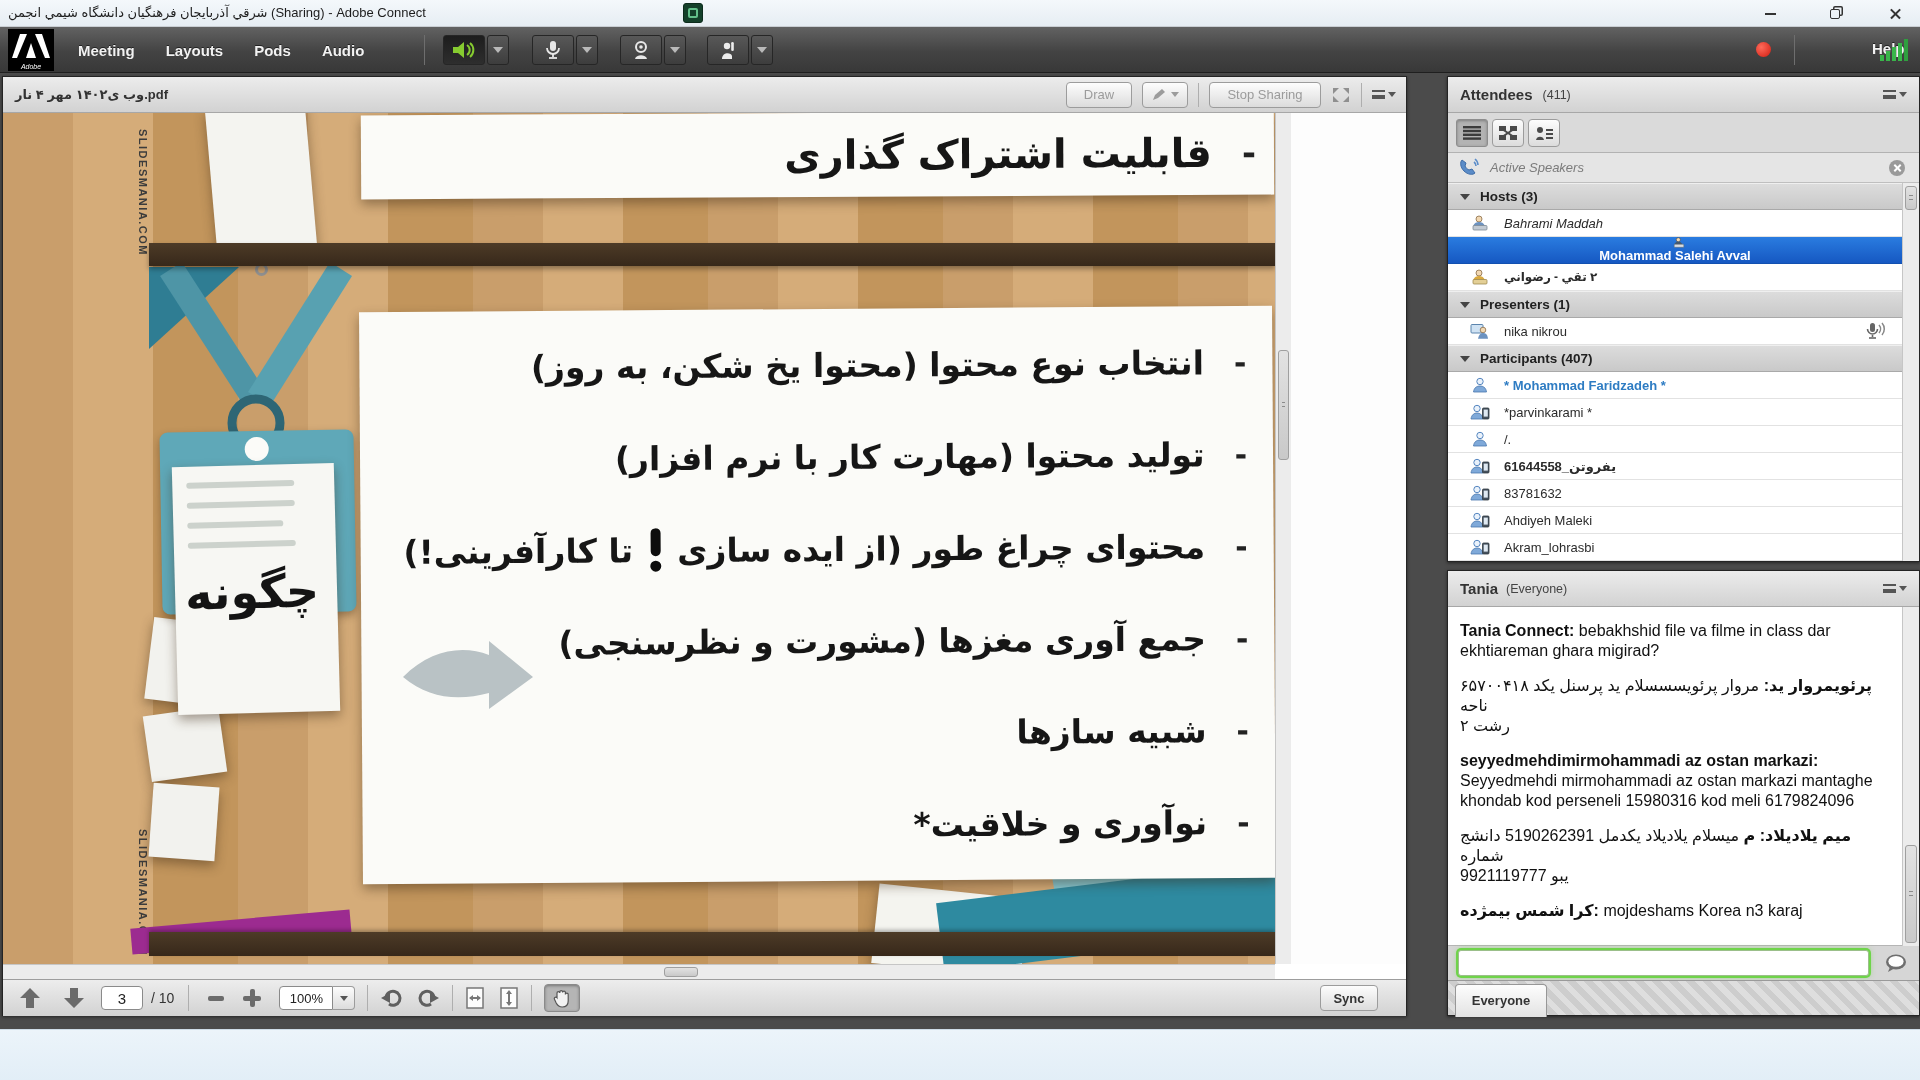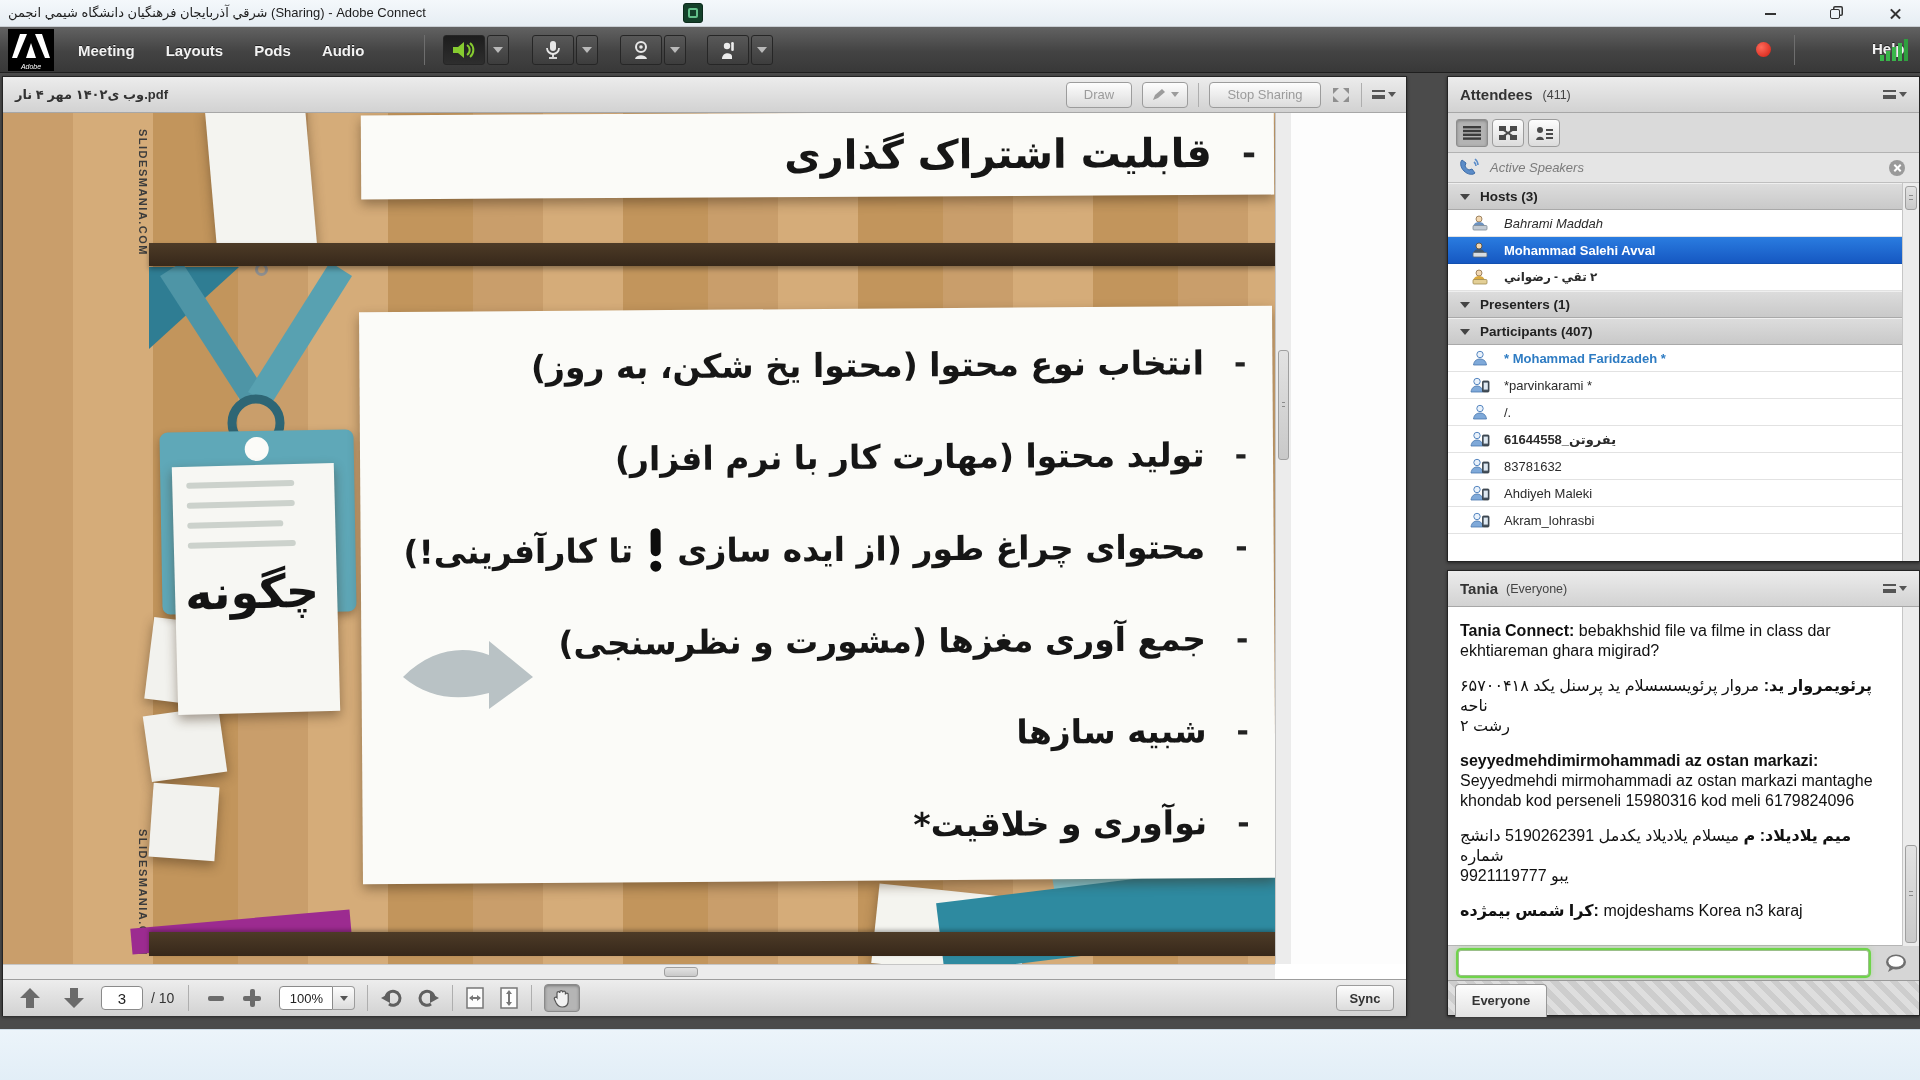--- a/index.html
+++ b/index.html
@@ -326,21 +326,21 @@
         <line x1="10" y1="6" x2="10" y2="18" stroke="#777" stroke-width="2"></line>
         <polygon points="10,4 7,8 13,8" fill="#777"></polygon>
           <polygon points="10,20 7,16 13,16" fill="#777"></polygon>
       </svg>
       <div class="sep" style="height:26px;margin-left:12px;"></div>
       <div style="margin-left:12px;width:36px;height:28px;background:#b5b5b5;border:1px solid #8a8a8a;border-radius:4px;box-shadow:inset 0 1px 3px rgba(0,0,0,.35);display:flex;align-items:center;justify-content:center;">
         <svg width="18" height="20" viewBox="0 0 18 20">
           <path d="M4,9 L4,5 a1.4,1.4 0 0 1 2.8,0 L6.8,4 a1.4,1.4 0 0 1 2.8,0 L9.6,4.5 a1.4,1.4 0 0 1 2.8,0 L12.4,6.5 a1.4,1.4 0 0 1 2.8,0 L15.2,13 c0,4-2.5,6-6,6 c-3,0-4.5-1.2-6-4 L1.6,11.5 a1.5,1.5 0 0 1 2.4-1.8 Z" fill="#f2f2f2" stroke="#555" stroke-width="1.2"></path>
         </svg>
       </div>
-      <div class="gbtn" style="margin-left:auto;margin-right:12px;width:58px;height:26px;color:#333;font-weight:bold;">Sync</div>
+      <div class="gbtn" style="margin-left:auto;margin-right:28px;width:58px;height:26px;color:#333;font-weight:bold;">Sync</div>
     </div>
   </div>
 
   <div class="abs pod" style="left:1447px;top:76px;width:473px;height:486px;">
     <div class="podheader">
       <span class="podtitle">Attendees</span>
       <span style="margin-left:10px;font-size:12.5px;color:#444;">(411)</span>
       <div class="podmenu">
           <div class="mbars"></div>
           <div class="tridown"></div>
@@ -399,40 +399,55 @@
         <span>Hosts (3)</span>
       </div>
       <div class="arow">
         <svg width="20" height="16" viewBox="0 0 20 16">
           <circle cx="9" cy="4" r="3" fill="#f2d8b2" stroke="#8a6c48" stroke-width="0.8"></circle>
           <path d="M3,12 C4,7.5 7,7 9,7 C11,7 14,7.5 15,12 Z" fill="#6c92c0"></path>
           <rect x="3" y="10.5" width="14" height="4.5" rx="1" fill="#c2cad3" stroke="#7e8a96" stroke-width="0.8"></rect>
         </svg>
         <span style="font-style:italic;">Bahrami Maddah</span>
       </div>
-      <div class="arow" style="background:linear-gradient(#2a7ce0,#1658c2);color:#fff;font-weight:bold;border-bottom-color:#1250b0;">
+      <div class="arow" style="background:linear-gradient(#2a7ce0,#1658c2);color:#fff;font-weight:bold;border-bottom-color:#1250b0;flex-direction:column;">
         <svg width="20" height="16" viewBox="0 0 20 16">
           <circle cx="9" cy="4" r="3" fill="#f2d8b2" stroke="#54442c" stroke-width="0.8"></circle>
           <path d="M3,12 C4,7.5 7,7 9,7 C11,7 14,7.5 15,12 Z" fill="#41576e"></path>
           <rect x="3" y="10.5" width="14" height="4.5" rx="1" fill="#d8dde2" stroke="#5e6872" stroke-width="0.8"></rect>
         </svg>
         <span>Mohammad Salehi Avval</span>
       </div>
       <div class="arow">
         <svg width="20" height="16" viewBox="0 0 20 16">
           <circle cx="9" cy="4" r="3" fill="#f2d8b2" stroke="#8a6c48" stroke-width="0.8"></circle>
           <path d="M3,12 C4,7.5 7,7 9,7 C11,7 14,7.5 15,12 Z" fill="#d9a93f"></path>
           <rect x="3" y="10.5" width="14" height="4.5" rx="1" fill="#e3cf96" stroke="#a08a50" stroke-width="0.8"></rect>
         </svg>
         <span dir="rtl" style="font-size:12px;font-weight:bold;">۲ تقي - رضواني</span>
       </div>
 
       <div class="secheader">
         <div class="sectri"></div>
         <span>Presenters (1)</span>
+      </div>
+      <div class="arow">
+        <svg width="20" height="16" viewBox="0 0 20 16">
+          <rect x="1" y="1.5" width="12" height="8.5" rx="1" fill="#cfe2f3" stroke="#5b84ad" stroke-width="1"></rect>
+          <circle cx="13" cy="7" r="2.8" fill="#f2d8b2" stroke="#8a6c48" stroke-width="0.8"></circle>
+          <path d="M8,15.8 C9,11 11.5,10 13,10 C15,10 17.5,11 18,15.8 Z" fill="#6c92c0"></path>
+        </svg>
+        <span>nika nikrou</span>
+        <svg width="22" height="18" viewBox="0 0 22 18" style="margin:0 16px 0 auto;">
+          <rect x="6" y="1" width="5" height="9" rx="2.5" fill="#666"></rect>
+          <path d="M3.5,7 a5,5 0 0 0 10,0" fill="none" stroke="#666" stroke-width="1.6"></path>
+          <line x1="8.5" y1="13" x2="8.5" y2="15" stroke="#666" stroke-width="1.6"></line>
+          <line x1="5" y1="16" x2="12" y2="16" stroke="#666" stroke-width="1.6"></line>
+          <path d="M15,3 a6,6 0 0 1 0,8 M18,1 a9,9 0 0 1 0,12" fill="none" stroke="#888" stroke-width="1.5"></path>
+        </svg>
       </div>
 
       <div class="secheader">
         <div class="sectri"></div>
         <span>Participants (407)</span>
       </div>
       <div class="arow">
         <svg width="20" height="16" viewBox="0 0 20 16">
           <circle cx="10" cy="4.5" r="3.2" fill="#eaf2fb" stroke="#5586c0" stroke-width="1"></circle>
           <path d="M3.5,15 C4,10.5 7,9 10,9 C13,9 16,10.5 16.5,15 Z" fill="#7fa9d9" stroke="#4a77ad" stroke-width="0.8"></path>

